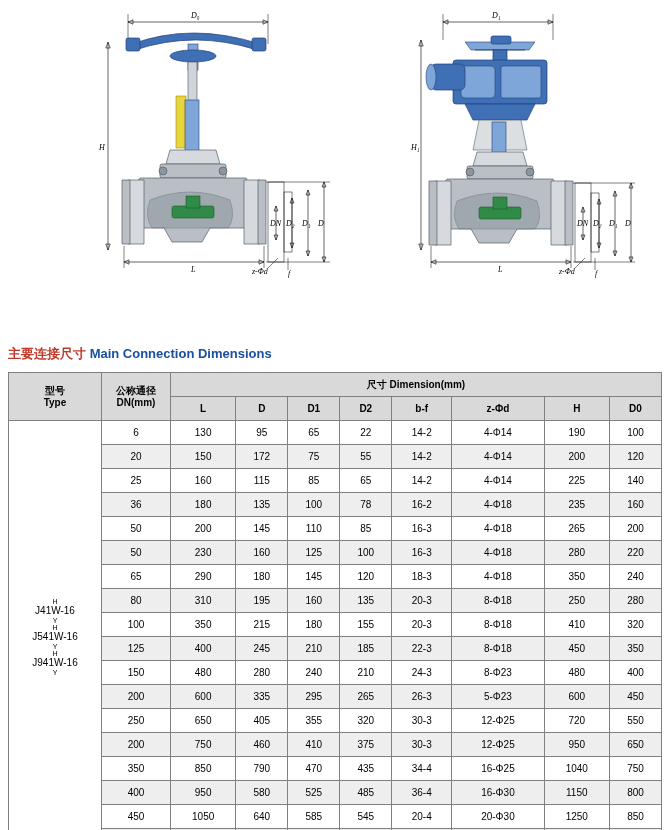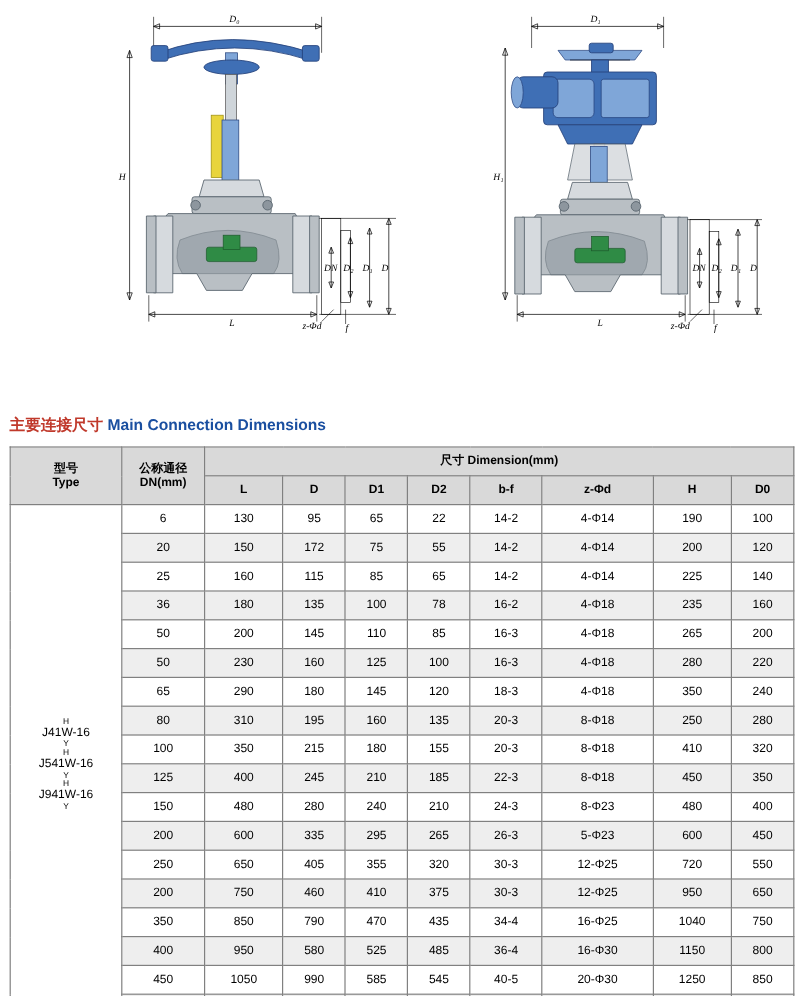--- a/index.html
+++ b/index.html
@@ -440,24 +440,24 @@
         <td>525</td>
         <td>485</td>
         <td>36-4</td>
         <td>16-Φ30</td>
         <td>1150</td>
         <td>800</td>
       </tr>
       <tr>
         <td>450</td>
         <td>1050</td>
-        <td>990</td>
+        <td>640</td>
         <td>585</td>
         <td>545</td>
-        <td>40-5</td>
+        <td>20-4</td>
         <td>20-Φ30</td>
         <td>1250</td>
         <td>850</td>
       </tr>
       <tr>
         <td>500</td>
         <td>1150</td>
         <td>705</td>
         <td>650</td>
         <td>608</td>

